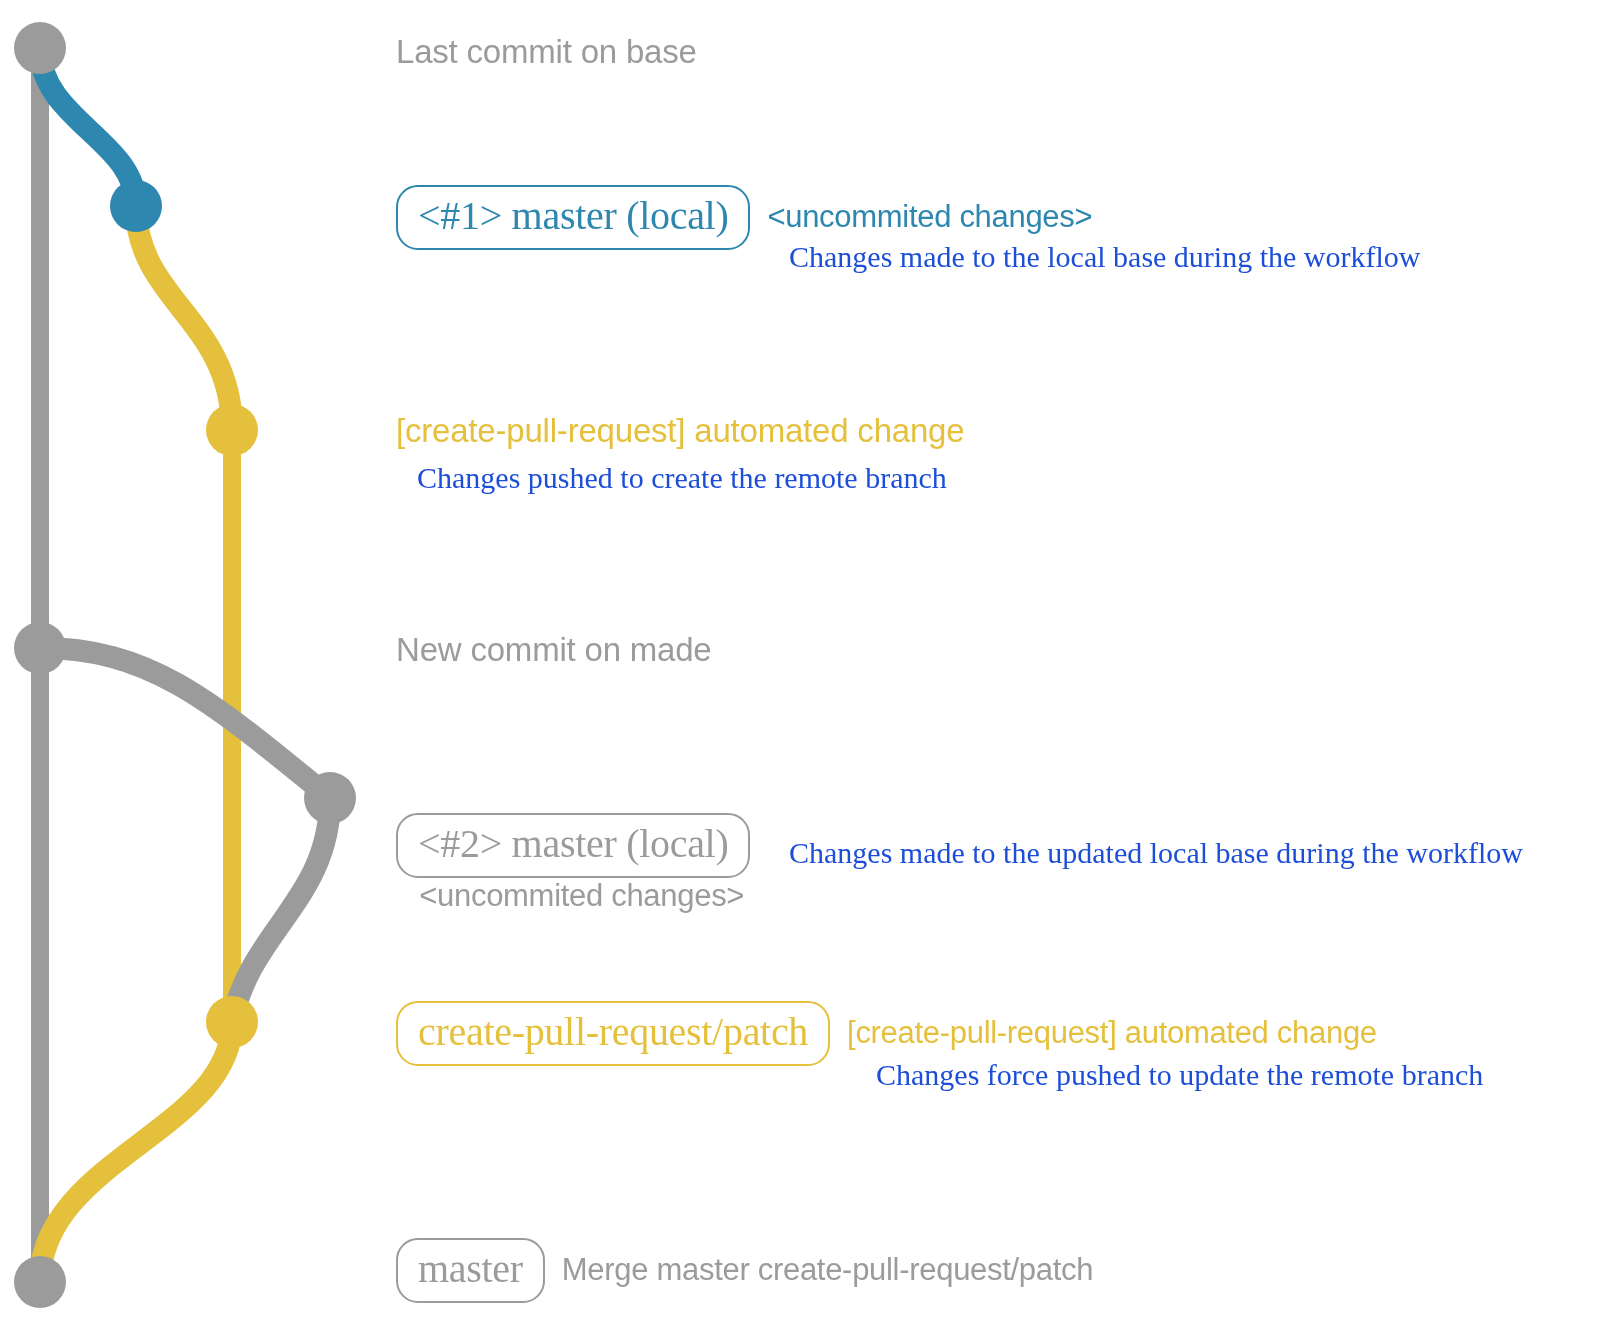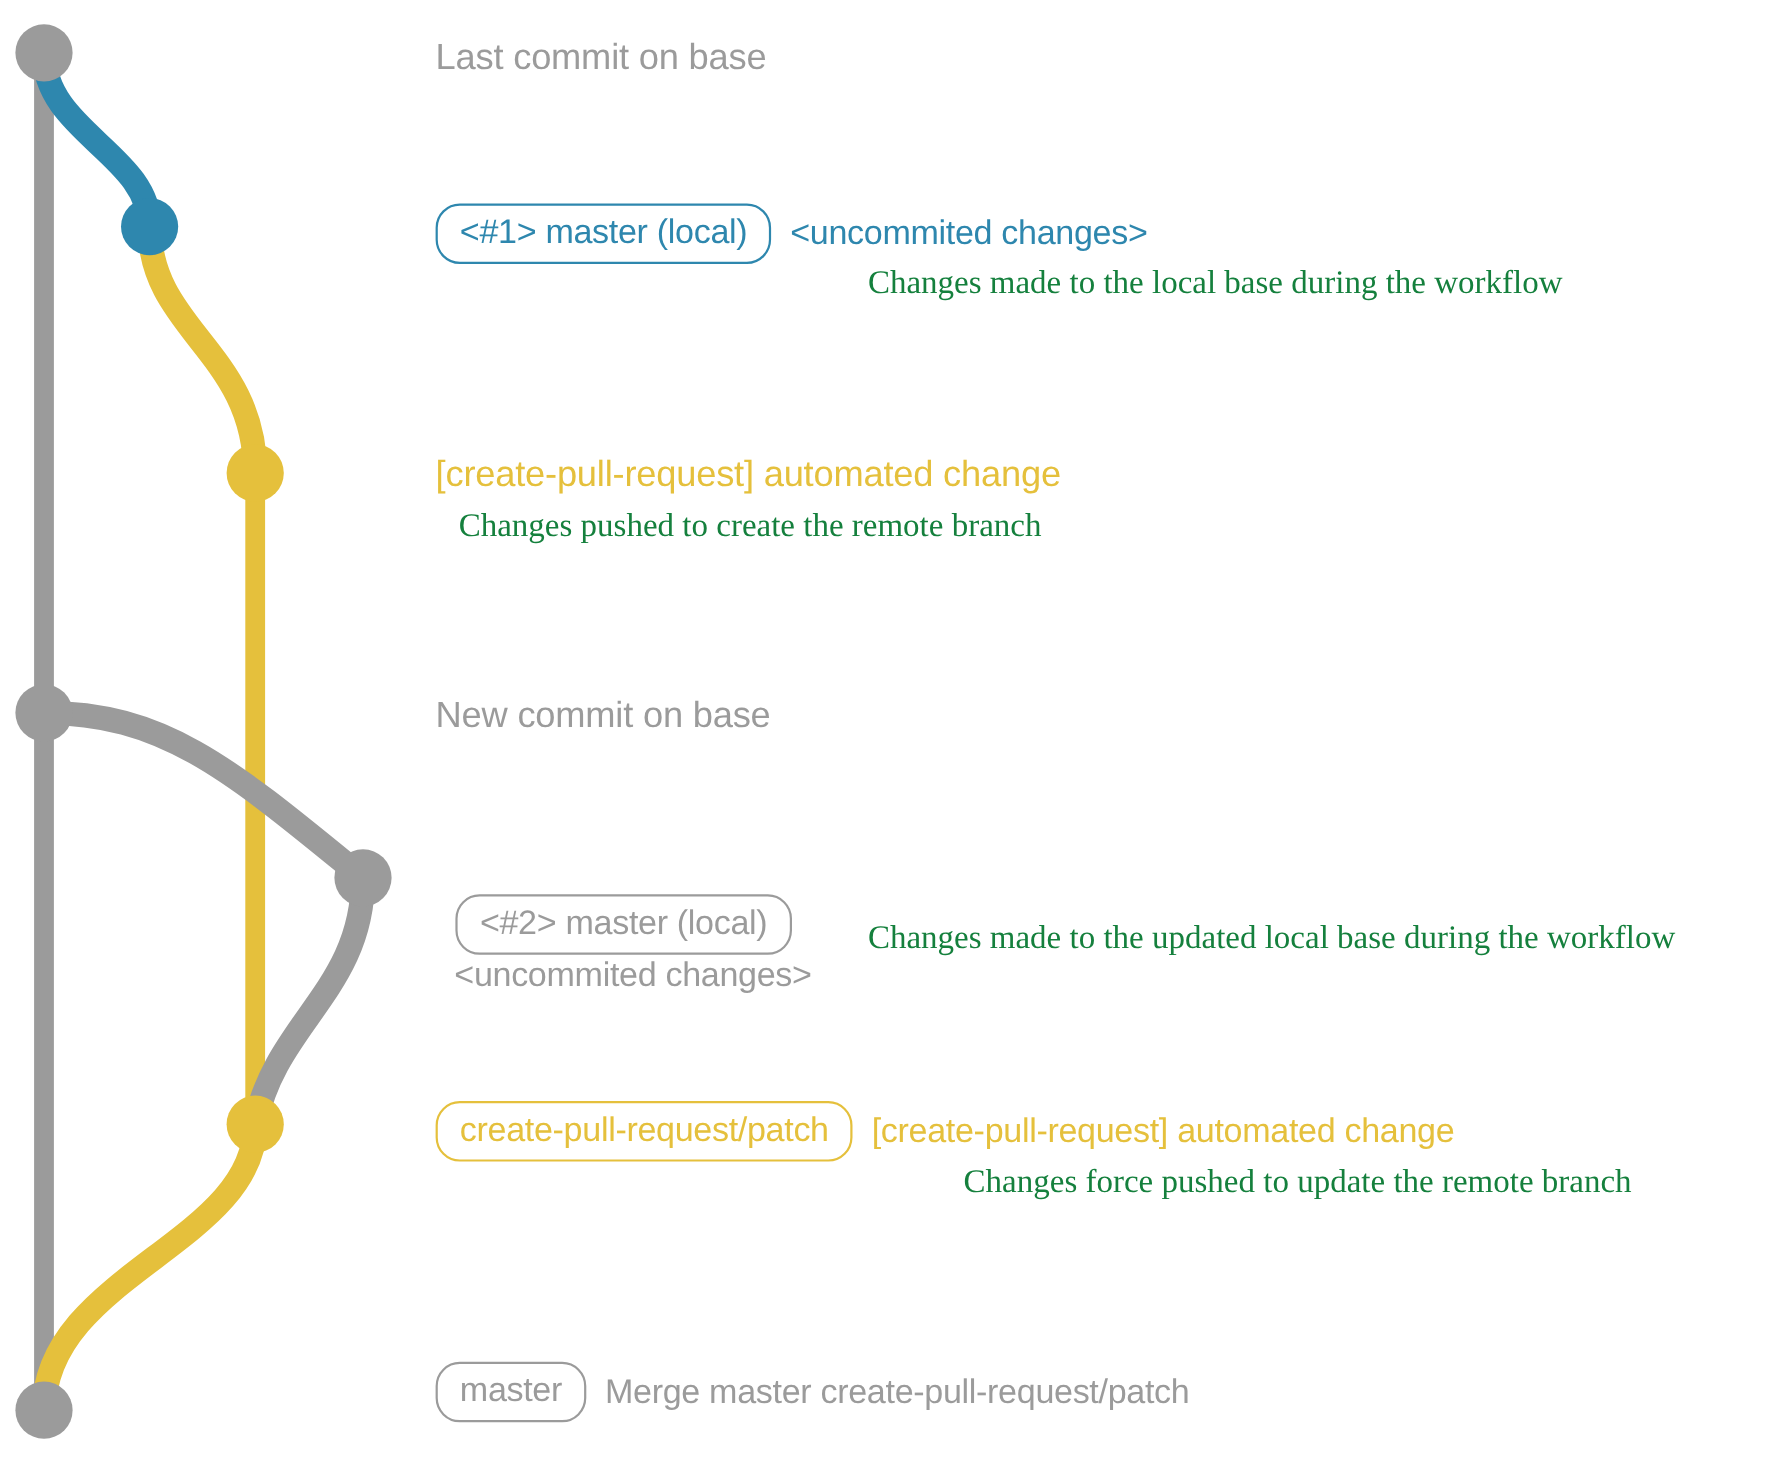--- a/index.html
+++ b/index.html
@@ -35,39 +35,39 @@
     font-family: "Liberation Sans", sans-serif;
     font-size: 33px;
     letter-spacing: -0.2px;
     white-space: nowrap;
   }
   .badge {
     display: inline-block;
     border: 2px solid currentColor;
     border-radius: 22px;
     padding: 7px 20px 9px 20px;
-    font-family: Liberation Sans, sans-serif;
-    font-size: 31px;
+    font-family: Liberation Serif, serif;
+    font-size: 40px;
     letter-spacing: -0.3px;
     white-space: nowrap;
     line-height: 1.12;
     background: transparent;
   }
   .badge-text {
     font-family: "Liberation Sans", sans-serif;
     font-size: 31px;
     letter-spacing: -0.3px;
     white-space: nowrap;
     margin-left: 17px;
   }
   .desc {
     position: absolute;
     font-family: "Liberation Serif", serif;
     font-size: 30px;
-    color: #15803d;
+    color: #1d4ed8;
     white-space: nowrap;
   }
   .c-blue   { color: #2E87AE; }
   .c-yellow { color: #E5C03C; }
   .c-gray   { color: #9b9b9b; }
 </style>
 </head>
 <body>
 
 <div id="stage">
@@ -105,21 +105,21 @@
     <span class="badge-text c-blue">&lt;uncommited changes&gt;</span>
   </div>
   <div class="desc" style="left:789px; top:240px;">Changes made to the local base during the workflow</div>
 
   <div class="row" style="left:396px; top:412px;">
     <span class="plain-label c-yellow">[create-pull-request] automated change</span>
   </div>
   <div class="desc" style="left:417px; top:461px;">Changes pushed to create the remote branch</div>
 
   <div class="row" style="left:396px; top:631px;">
-    <span class="plain-label c-gray">New commit on base</span>
+    <span class="plain-label c-gray">New commit on made</span>
   </div>
 
   <div class="row" style="left:396px; top:813px;flex-direction:column;">
     <span class="badge c-gray">&lt;#2&gt; master (local)</span>
     <span class="badge-text c-gray">&lt;uncommited changes&gt;</span>
   </div>
   <div class="desc" style="left:789px; top:836px;">Changes made to the updated local base during the workflow</div>
 
   <div class="row" style="left:396px; top:1001px;">
     <span class="badge c-yellow">create-pull-request/patch</span>

